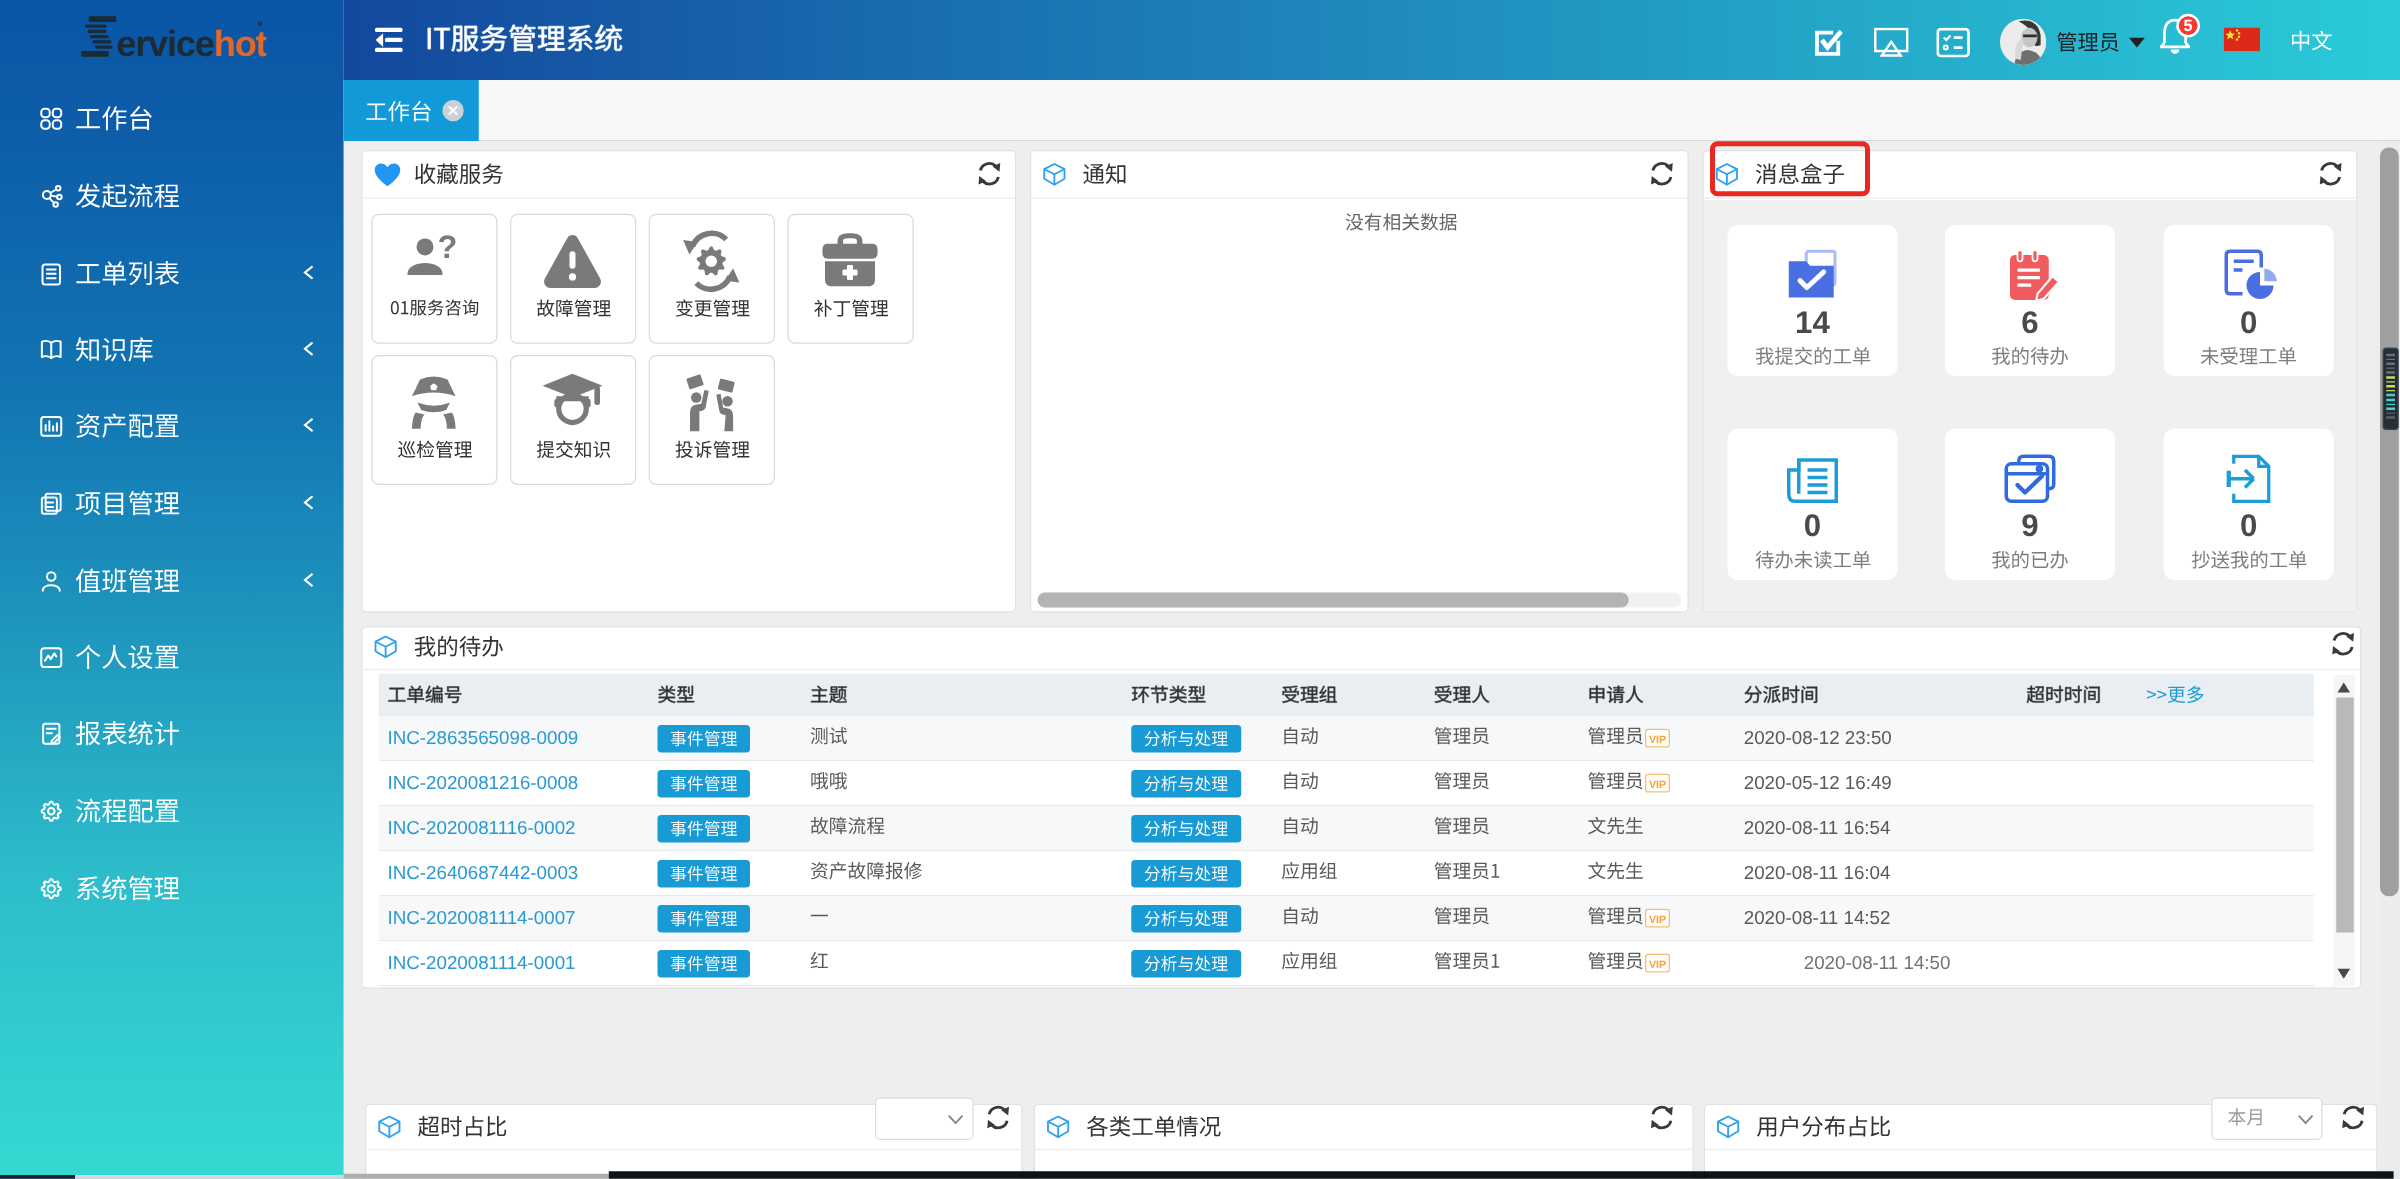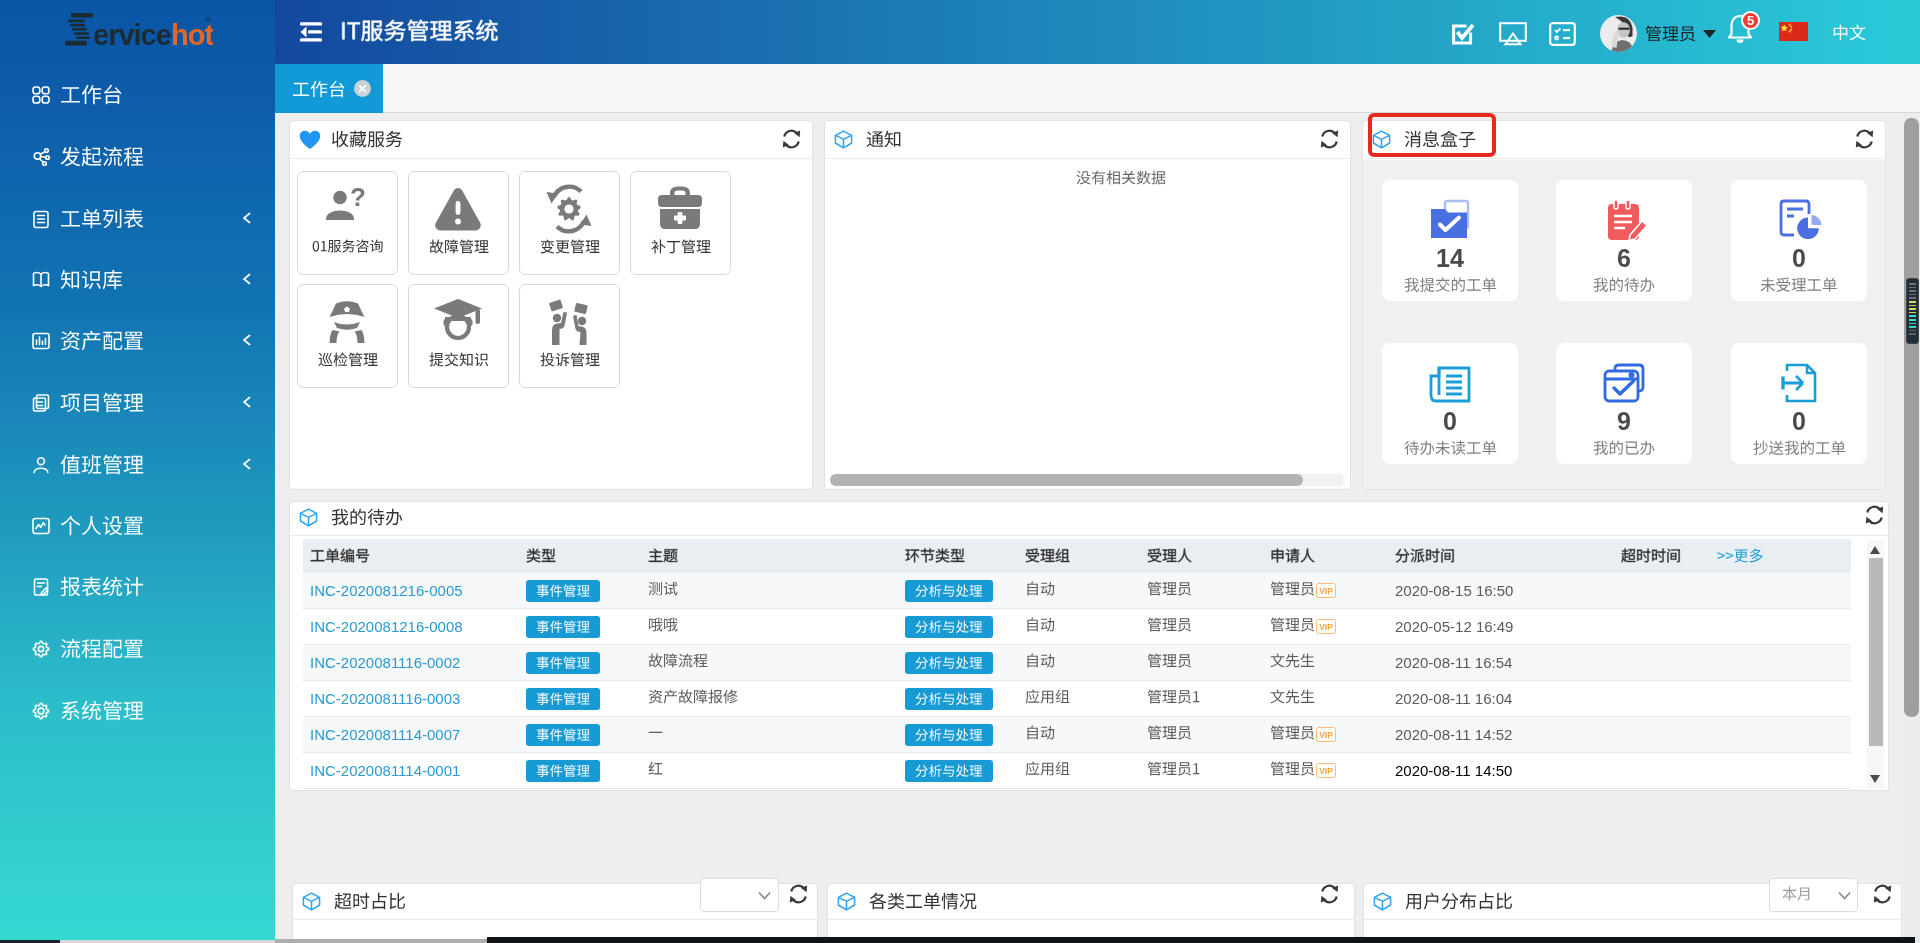--- a/index.html
+++ b/index.html
@@ -860,21 +860,21 @@
   </div>
 <div class="abs" style="left:1717px;top:548px">
     <svg class="zh" style="width:46.6px;height:15.0px;color:#1a9cd8" viewBox="0 -880 3110 1000">
       <use href="#g3e" x="0"></use>
       <use href="#g3e" x="555"></use>
       <use href="#g66f4" x="1110"></use>
       <use href="#g591a" x="2110"></use>
     </svg>
   </div>
 <div class="abs" style="left:303px;top:573px;width:1548px;height:36px;background:#f7f8f9;border-bottom:1px solid #e9e9e9"></div>
-<div class="abs" style="left:310px;top:582px;font-size:15px;color:#2a9ad2;font-family:'Liberation Sans'">INC-2020081216-0005</div>
+<div class="abs" style="left:310px;top:582px;font-size:15px;color:#2a9ad2;font-family:'Liberation Sans'">INC-2863565098-0009</div>
 <div class="badge" style="left:526px;top:580px;width:74px;height:22px">
     <svg class="zh" style="width:54.0px;height:13.5px;color:#ffffff" viewBox="0 -880 4000 1000">
       <use href="#g4e8b" x="0"></use>
       <use href="#g4ef6" x="1000"></use>
       <use href="#g7ba1" x="2000"></use>
       <use href="#g7406" x="3000"></use>
     </svg>
   </div>
 <div class="abs" style="left:648px;top:581px">
     <svg class="zh" style="width:30.0px;height:15.0px;color:#5a5a5a" viewBox="0 -880 2000 1000">
@@ -905,21 +905,21 @@
     </svg>
   </div>
 <div class="abs" style="left:1270px;top:581px">
     <svg class="zh" style="width:45.0px;height:15.0px;color:#5a5a5a" viewBox="0 -880 3000 1000">
       <use href="#g7ba1" x="0"></use>
       <use href="#g7406" x="1000"></use>
       <use href="#g5458" x="2000"></use>
     </svg>
   </div>
 <div class="abs" style="left:1316px;top:583px;width:20px;height:15px;border:1.5px solid #f7bd77;border-radius:2.5px;background:#fffdf9;font-size:8.5px;font-weight:bold;color:#f5a43c;letter-spacing:0;display:flex;align-items:center;justify-content:center;font-family:'Liberation Sans'">VIP</div>
-<div class="abs" style="left:1395px;top:582px;font-size:15px;color:#5a5a5a;font-family:'Liberation Sans'">2020-08-15 16:50</div>
+<div class="abs" style="left:1395px;top:582px;font-size:15px;color:#5a5a5a;font-family:'Liberation Sans'">2020-08-12 23:50</div>
 <div class="abs" style="left:303px;top:609px;width:1548px;height:36px;background:#ffffff;border-bottom:1px solid #e9e9e9"></div>
 <div class="abs" style="left:310px;top:618px;font-size:15px;color:#2a9ad2;font-family:'Liberation Sans'">INC-2020081216-0008</div>
 <div class="badge" style="left:526px;top:616px;width:74px;height:22px">
     <svg class="zh" style="width:54.0px;height:13.5px;color:#ffffff" viewBox="0 -880 4000 1000">
       <use href="#g4e8b" x="0"></use>
       <use href="#g4ef6" x="1000"></use>
       <use href="#g7ba1" x="2000"></use>
       <use href="#g7406" x="3000"></use>
     </svg>
   </div>
@@ -1002,21 +1002,21 @@
   </div>
 <div class="abs" style="left:1270px;top:653px">
     <svg class="zh" style="width:45.0px;height:15.0px;color:#5a5a5a" viewBox="0 -880 3000 1000">
       <use href="#g6587" x="0"></use>
       <use href="#g5148" x="1000"></use>
       <use href="#g751f" x="2000"></use>
     </svg>
   </div>
 <div class="abs" style="left:1395px;top:654px;font-size:15px;color:#5a5a5a;font-family:'Liberation Sans'">2020-08-11 16:54</div>
 <div class="abs" style="left:303px;top:681px;width:1548px;height:36px;background:#ffffff;border-bottom:1px solid #e9e9e9"></div>
-<div class="abs" style="left:310px;top:690px;font-size:15px;color:#2a9ad2;font-family:'Liberation Sans'">INC-2020081116-0003</div>
+<div class="abs" style="left:310px;top:690px;font-size:15px;color:#2a9ad2;font-family:'Liberation Sans'">INC-2640687442-0003</div>
 <div class="badge" style="left:526px;top:688px;width:74px;height:22px">
     <svg class="zh" style="width:54.0px;height:13.5px;color:#ffffff" viewBox="0 -880 4000 1000">
       <use href="#g4e8b" x="0"></use>
       <use href="#g4ef6" x="1000"></use>
       <use href="#g7ba1" x="2000"></use>
       <use href="#g7406" x="3000"></use>
     </svg>
   </div>
 <div class="abs" style="left:648px;top:689px">
     <svg class="zh" style="width:90.0px;height:15.0px;color:#5a5a5a" viewBox="0 -880 6000 1000">
@@ -1146,21 +1146,21 @@
     </svg>
   </div>
 <div class="abs" style="left:1270px;top:761px">
     <svg class="zh" style="width:45.0px;height:15.0px;color:#5a5a5a" viewBox="0 -880 3000 1000">
       <use href="#g7ba1" x="0"></use>
       <use href="#g7406" x="1000"></use>
       <use href="#g5458" x="2000"></use>
     </svg>
   </div>
 <div class="abs" style="left:1316px;top:763px;width:20px;height:15px;border:1.5px solid #f7bd77;border-radius:2.5px;background:#fffdf9;font-size:8.5px;font-weight:bold;color:#f5a43c;letter-spacing:0;display:flex;align-items:center;justify-content:center;font-family:'Liberation Sans'">VIP</div>
-<div class="abs" style="left:1395px;top:762px;font-size:15px;color:#000000;font-family:'Liberation Sans'">2020-08-11 14:50</div>
+<div class="abs" style="left:1443px;top:762px;font-size:15px;color:#737373;font-family:'Liberation Sans'">2020-08-11 14:50</div>
 <div class="abs" style="left:1867px;top:540px;width:17px;height:249px;background:#f6f6f6"></div>
 <div class="abs" style="left:1870px;top:546px;width:0;height:0;border-left:5.5px solid transparent;border-right:5.5px solid transparent;border-bottom:8px solid #4a4a4a"></div>
 <div class="abs" style="left:1870px;top:775px;width:0;height:0;border-left:5.5px solid transparent;border-right:5.5px solid transparent;border-top:8px solid #4a4a4a"></div>
 <div class="abs" style="left:1868.5px;top:558px;width:14px;height:188px;background:#b9b9b9"></div>
 <div class="card" style="left:292px;top:883px;width:526px;height:120px">
     <div class="chead" style="height:36px"></div>
   </div>
 <div class="abs" style="left:302px;top:892px"><svg width="19" height="19" viewBox="0 0 19 19">
       <g fill="none" stroke="#2da2f2" stroke-width="1.5" stroke-linejoin="round">
         <path d="M9.5 1.2 L17.6 5.3 L17.6 13 L9.5 17.8 L1.4 13 L1.4 5.3 Z"></path>

